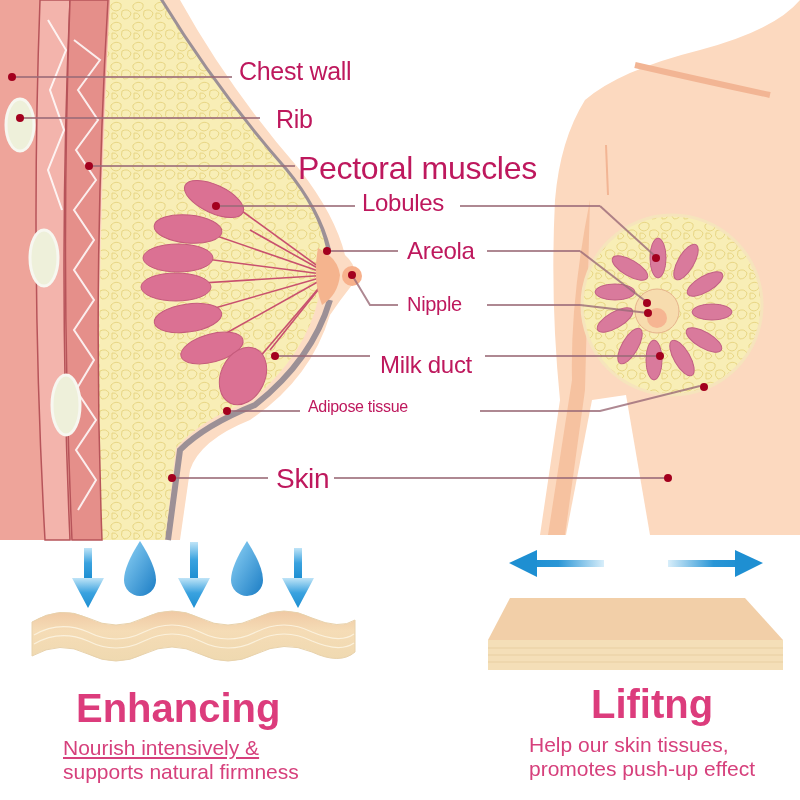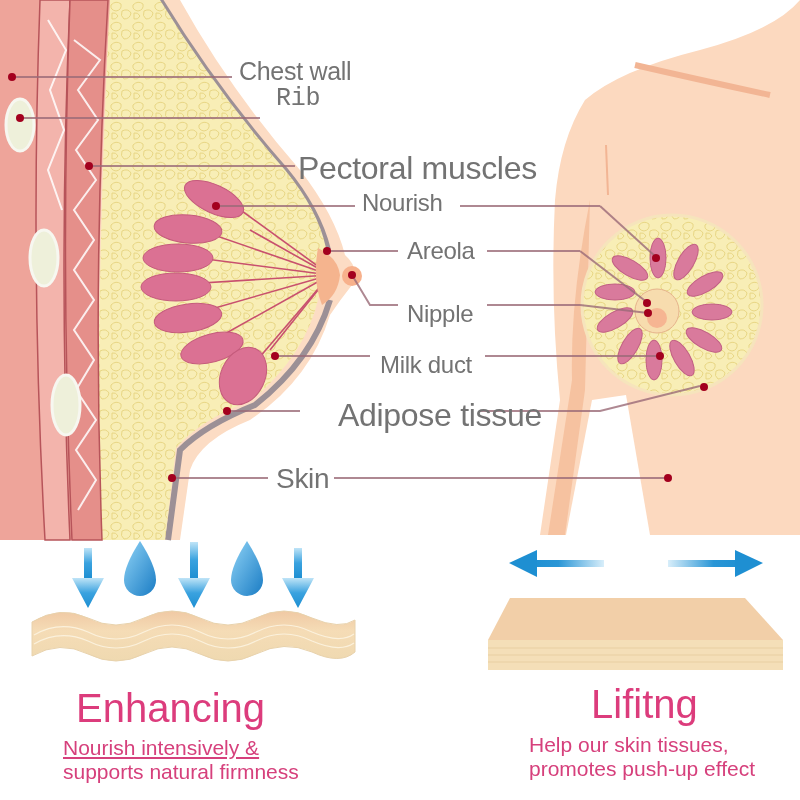--- a/index.html
+++ b/index.html
@@ -1,19 +1,19 @@
 <!DOCTYPE html>
 <html><head>
 <meta charset="utf-8">
 <style>
   html, body { margin: 0; padding: 0; background: #ffffff; }
   body { width: 800px; height: 800px; position: relative; overflow: hidden; font-family: "Liberation Sans", sans-serif; }
   .art { position: absolute; left: 0; top: 0; width: 800px; height: 800px; }
-  .label { position: absolute; color: #737373; font-size: 25px; line-height: 1; white-space: nowrap; letter-spacing: -0.3px; }
-  .title { position: absolute; color: #dc3c7c; font-weight: normal; font-size: 40px; line-height: 1; white-space: nowrap; text-align: center; }
+  .label { position: absolute; color: #be185d; font-size: 25px; line-height: 1; white-space: nowrap; letter-spacing: -0.3px; }
+  .title { position: absolute; color: #dc3c7c; font-weight: bold; font-size: 40px; line-height: 1; white-space: nowrap; text-align: center; }
   .sub { position: absolute; color: #d6407c; font-size: 21px; line-height: 24px; white-space: nowrap; }
 </style>
 </head>
 <body>
 
 <svg class="art" viewBox="0 0 800 800" xmlns="http://www.w3.org/2000/svg">
   <defs>
     <pattern id="fatcells" width="22" height="20" patternUnits="userSpaceOnUse">
       <rect width="22" height="20" fill="#f8eeb6"></rect>
       <path d="M1 5 Q6 0 11 4 Q12 10 6 11 Q0 10 1 5Z M12 11 Q18 8 21 13 Q20 19 14 19 Q10 16 12 11Z M2 13 Q6 12 8 16 Q6 20 2 19Z" fill="none" stroke="#e8d684" stroke-width="1"></path>
@@ -187,27 +187,27 @@
     <rect x="488" y="640" width="295" height="30" fill="#f4dfb8"></rect>
     <g stroke="#e7cfa2" stroke-width="1.2">
       <line x1="488" y1="648" x2="783" y2="648"></line>
         <line x1="488" y1="655" x2="783" y2="655"></line>
       <line x1="488" y1="662" x2="783" y2="662"></line>
     </g>
   </g>
 </svg>
 
 <div class="label" style="left:239px;top:59px;">Chest wall</div>
-<div class="label" style="left:276px;top:86px;font-family:Liberation Mono, monospace;">Rib</div>
+<div class="label" style="left:276px;top:107px;">Rib</div>
 <div class="label" style="left:298px;top:152px;font-size:32px;">Pectoral muscles</div>
-<div class="label" style="left:362px;top:191px;font-size:24px;">Nourish</div>
+<div class="label" style="left:362px;top:191px;font-size:24px;">Lobules</div>
 <div class="label" style="left:407px;top:239px;font-size:24px;">Areola</div>
-<div class="label" style="left:407px;top:294px;font-size:24px;margin-top:8px;">Nipple</div>
+<div class="label" style="left:407px;top:294px;font-size:20px;">Nipple</div>
 <div class="label" style="left:380px;top:346px;font-size:24px;margin-top:7px;">Milk duct</div>
-<div class="label" style="left:308px;top:399px;font-size:32px;margin-left:30px;">Adipose tissue</div>
+<div class="label" style="left:308px;top:399px;font-size:16px;">Adipose tissue</div>
 <div class="label" style="left:276px;top:465px;font-size:28px;">Skin</div>
 
 <div class="title" style="left:76px;top:688px;">Enhancing</div>
 <div class="sub" style="left:63px;top:736px;text-decoration:underline;">Nourish intensively &amp;</div>
 <div class="sub" style="left:63px;top:760px;text-align:right;">supports natural firmness</div>
 
 <div class="title" style="left:591px;top:684px;">Lifitng</div>
 <div class="sub" style="left:529px;top:733px;">Help our skin tissues,</div>
 <div class="sub" style="left:529px;top:757px;">promotes push-up effect</div>
 

